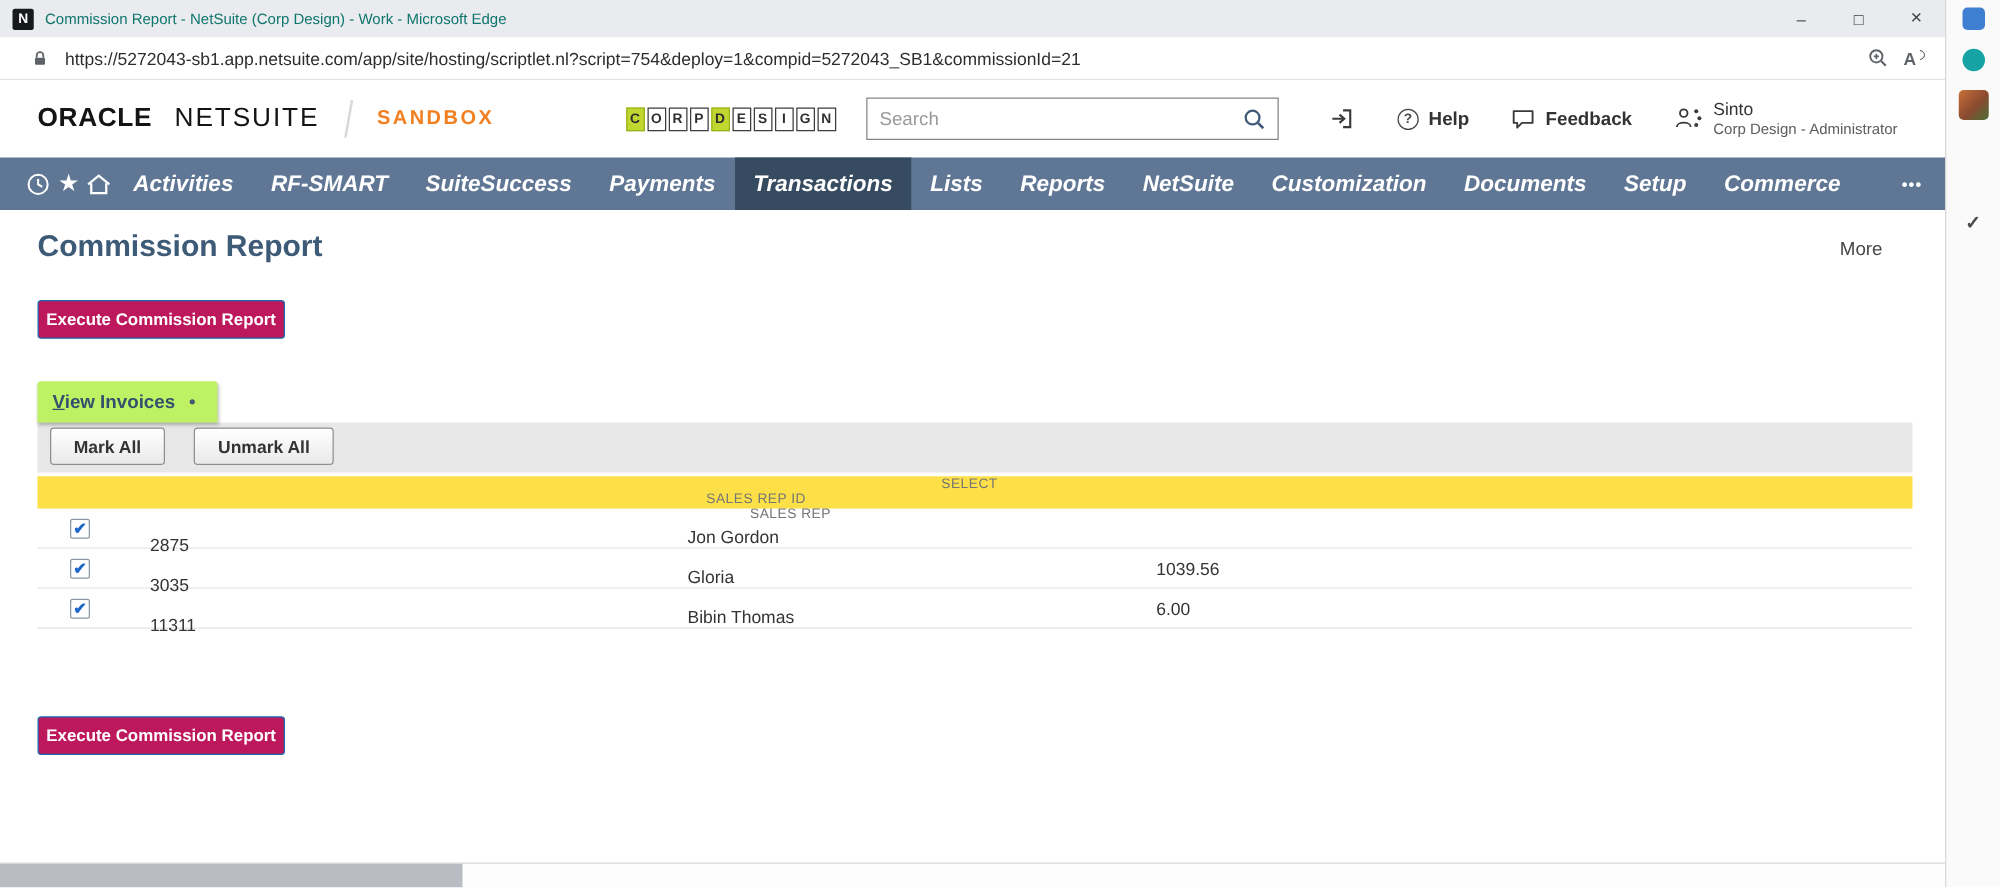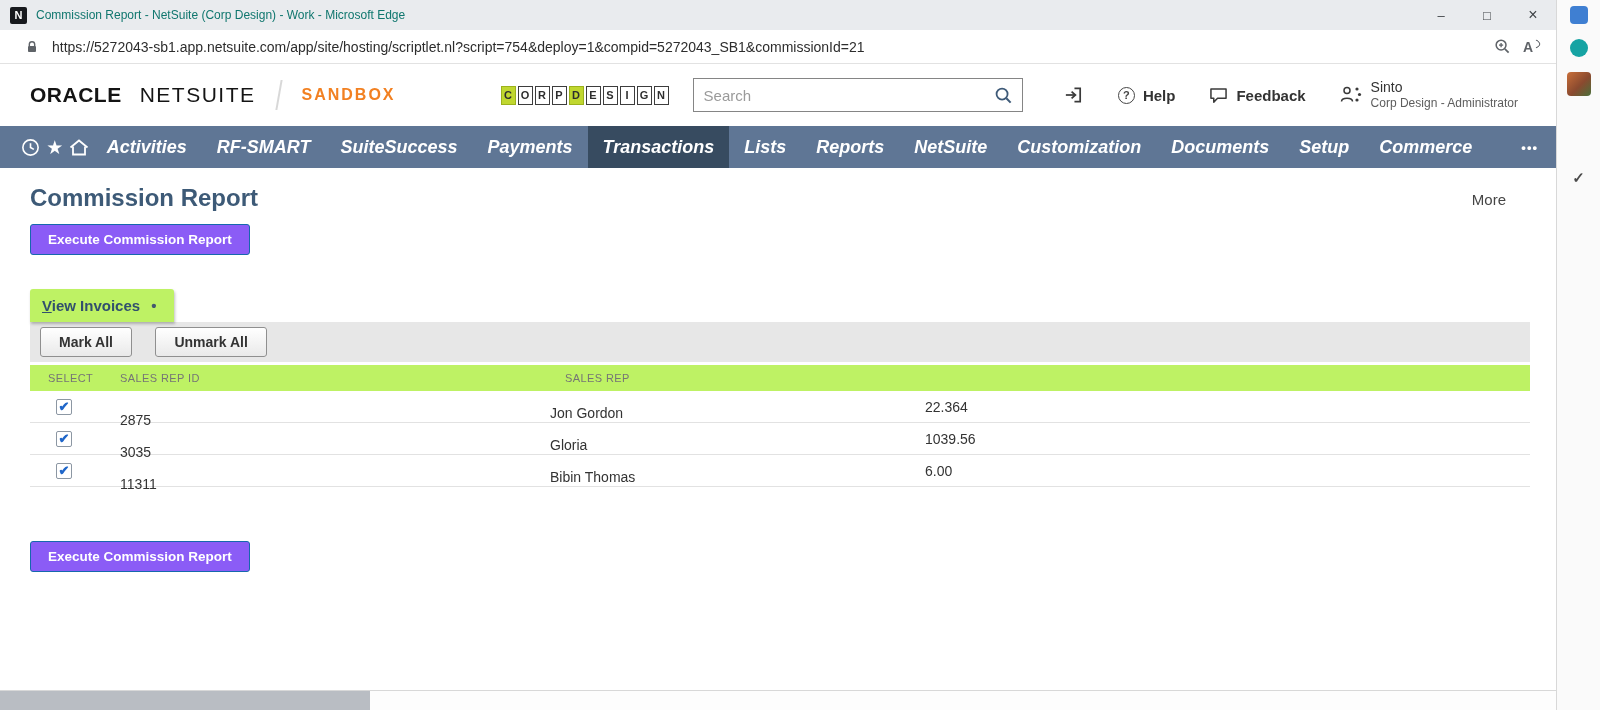--- a/index.html
+++ b/index.html
@@ -63,36 +63,36 @@
               cursor:pointer; white-space:nowrap;font-style:italic; }
   .nav-item.active { background:#374b60; }
   .nav-overflow { display:flex; align-items:center; padding:0 18px; margin-left:16px;
                   font-size:13px; font-weight:700; letter-spacing:1px; cursor:pointer; }
 
   
   .content { flex:1; padding:16px 26px 0 30px; background:#fff; overflow:hidden; }
   .page-head { display:flex; justify-content:space-between; align-items:flex-start; }
   .page-title { font-size:24px; color:#3d5a77; font-weight:700; }
   .more-link { font-size:15px; color:#454545; margin-top:7px; margin-right:24px; cursor:pointer; }
-  .btn-primary { margin-top:12px; background:#8b5cf6; border:1px solid #1668ad; color:#fff;
-                 font-weight:700; font-size:13.5px; padding:7px 17px; border-radius:3px;
+  .btn-primary { margin-top:28px; background:#be185d; border:1px solid #1668ad; color:#fff;
+                 font-weight:700; font-size:13.5px; padding:7px 6px; border-radius:3px;
                  display:inline-block; cursor:pointer; }
   .tabrow { margin-top:34px; }
   .tab { display:inline-block; background:#bef264; padding:8px 17px 8px 12px;
          border-radius:3px 3px 0 0; font-size:15px; font-weight:700; color:#32506d;
          box-shadow:1px 2px 3px rgba(0,0,0,.25); position:relative; z-index:1; cursor:pointer; }
   .tab .u { text-decoration:underline; }
   .tab .bullet { margin-left:7px; color:#44596e; }
   .panel { background:#e7e7e7; padding:11px 10px; position:relative; }
   .btn-secondary { background:linear-gradient(#ffffff,#e9e9e9); border:1px solid #8f8f8f;
                    border-radius:3px; padding:6px 18px; font-size:14px; font-weight:700;
                    color:#333; margin-right:19px; cursor:pointer; }
   .tbl-spacer { height:3px; background:#fff; }
-  .thead { display:flex; align-items:center; background:#bef264; height:26px;
-           font-size:11px; color:#757575; letter-spacing:.4px; }
+  .thead { display:flex; align-items:center; background:#fde047; height:26px;
+           font-size:11px; color:#757575; letter-spacing:.4px;flex-direction:column; }
   .th-select { width:90px; padding-left:18px; }
   .th-repid  { width:430px; }
   .th-rep    { width:375px;margin-left:15px; }
   .th-amt    { flex:1; display:flex; align-items:center; gap:4px; }
   .sort-arrow { font-size:8px; color:#555; }
   .trow { display:flex; align-items:center; height:32px; border-bottom:1px solid #e2e2e2;
           background:#fff; font-size:14px; color:#333; }
   .td-select { width:90px; padding-left:26px; display:flex; align-items:center; }
   .td-repid  { width:430px;margin-top:26px; }
   .td-rep    { width:375px;margin-top:12px; }
@@ -281,21 +281,20 @@
       </div>
 
       <div class="trow">
         <span class="td-select">
           <span class="checkbox">
             <span class="chk">✔</span>
           </span>
         </span>
         <span class="td-repid">2875</span>
         <span class="td-rep">Jon Gordon</span>
-        <span class="td-amt">22.364</span>
       </div>
 
       <div class="trow">
         <span class="td-select">
           <span class="checkbox">
             <span class="chk">✔</span>
           </span>
         </span>
         <span class="td-repid">3035</span>
         <span class="td-rep">Gloria</span>

